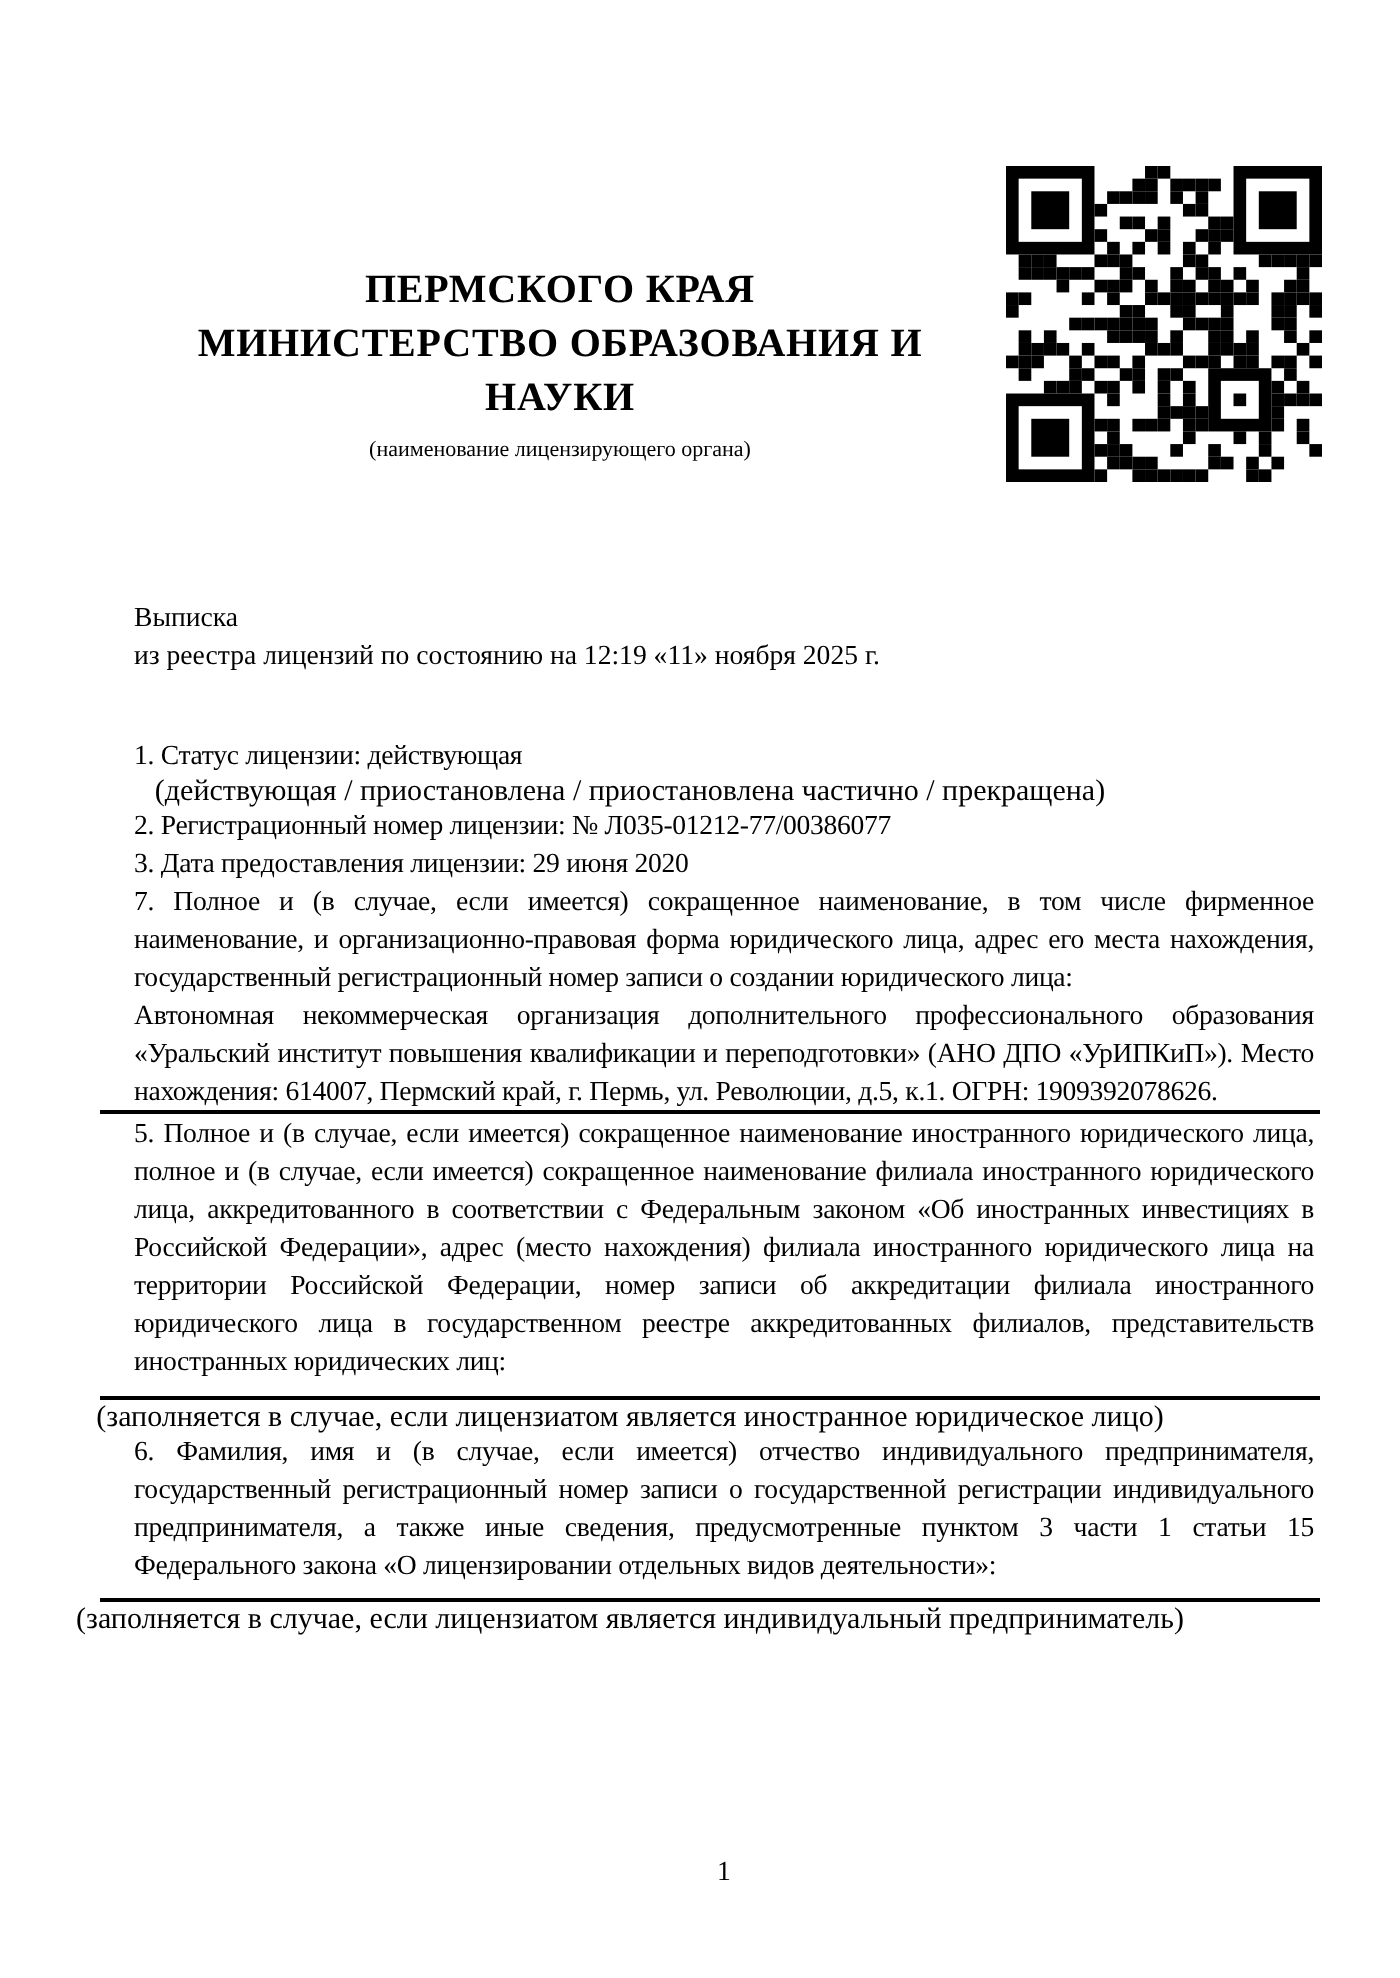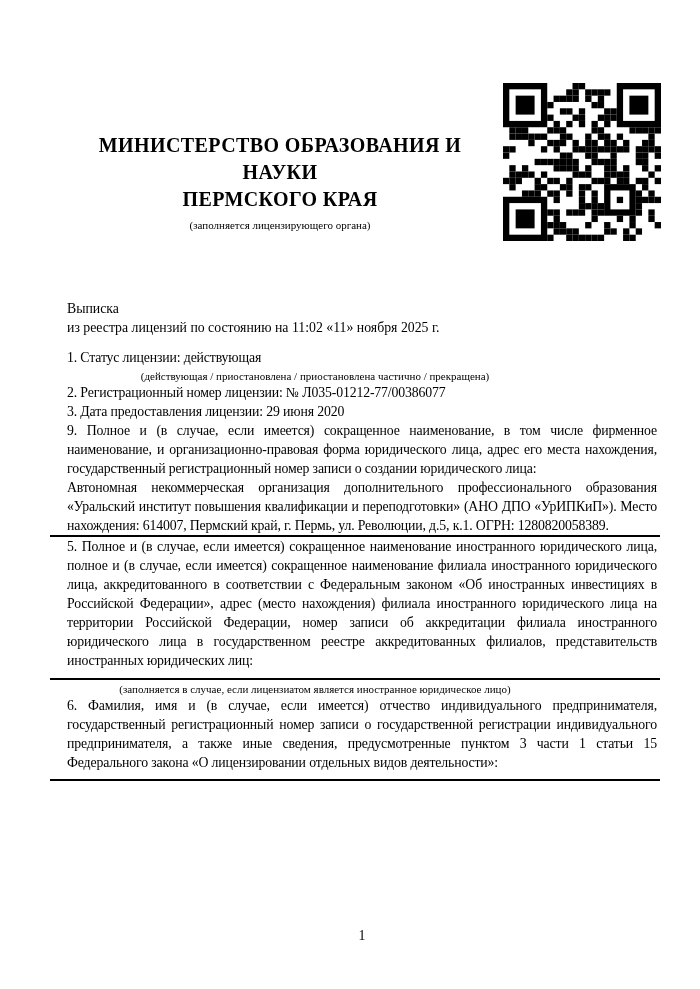--- a/index.html
+++ b/index.html
@@ -18,27 +18,27 @@
   }
   .title-line{
     font-weight:bold;font-size:20px;line-height:27px;letter-spacing:.4px;
   }
   .small-caption{font-size:11px;line-height:14px;margin-top:5px;}
   .subtitle{
     position:absolute;left:67px;top:299px;width:590px;text-align:left;
     font-size:13.8px;line-height:19px;
   }
   .content{
-    position:absolute;left:67px;top:348px;width:590px;
+    position:absolute;left:67px;top:368px;width:590px;
     font-size:13.8px;line-height:19px;letter-spacing:-0.15px;
   }
   .content p{margin:0;}
   .para{text-align:justify;}
   .caption{
-    font-size:11px;line-height:14px;letter-spacing:0;
+    font-size:15px;line-height:14px;letter-spacing:0;
     width:fit-content;margin:2px auto 0;
     position:relative;left:-47px;
     text-align:center;white-space:nowrap;
   }
   .rule{
     border-top:2px solid #000;
     margin-left:-17px;width:calc(100% + 20px);
     height:0;
   }
   .mt22{margin-top:22px;}
@@ -285,47 +285,48 @@
       <rect x="126.40" y="12.64" width="18.96" height="18.96" fill="#000"></rect>
       <rect x="0.00" y="113.76" width="44.24" height="44.24" fill="#000"></rect>
       <rect x="6.32" y="120.08" width="31.60" height="31.60" fill="#fff"></rect>
       <rect x="12.64" y="126.40" width="18.96" height="18.96" fill="#000"></rect>
       <rect x="101.12" y="101.12" width="31.60" height="31.60" fill="#000"></rect>
       <rect x="107.44" y="107.44" width="18.96" height="18.96" fill="#fff"></rect>
       <rect x="113.76" y="113.76" width="6.32" height="6.32" fill="#000"></rect>
     </svg>
 
   <div class="title-block">
+    <div class="title-line">ПЕРМСКОГО КРАЯ</div>
     <div class="title-line">МИНИСТЕРСТВО ОБРАЗОВАНИЯ И НАУКИ</div>
-    <div class="title-line">ПЕРМСКОГО КРАЯ</div>
-    <div class="small-caption">(заполняется лицензирующего органа)</div>
+    <div class="small-caption">(наименование лицензирующего органа)</div>
   </div>
 
   <div class="subtitle">
     <div>Выписка</div>
-    <div>из реестра лицензий по состоянию на 11:02 «11» ноября 2025 г.</div>
+    <div>из реестра лицензий по состоянию на 12:19 «11» ноября 2025 г.</div>
   </div>
 
   <div class="content">
 
     <p>1. Статус лицензии: действующая</p>
     <div class="caption">(действующая / приостановлена / приостановлена частично / прекращена)</div>
 
     <p class="mt22">2. Регистрационный номер лицензии: № Л035-01212-77/00386077</p>
 
     <p class="mt11">3. Дата предоставления лицензии: 29 июня 2020</p>
 
-    <p class="para mt7">9. Полное и (в случае, если имеется) сокращенное наименование, в том числе фирменное наименование, и организационно-правовая форма юридического лица, адрес его места нахождения, государственный регистрационный номер записи о создании юридического лица:</p>
-    <p class="para">Автономная некоммерческая организация дополнительного профессионального образования «Уральский институт повышения квалификации и переподготовки» (АНО ДПО «УрИПКиП»). Место нахождения: 614007, Пермский край, г. Пермь, ул. Революции, д.5, к.1. ОГРН: 1280820058389.</p>
+    <p class="para mt7">7. Полное и (в случае, если имеется) сокращенное наименование, в том числе фирменное наименование, и организационно-правовая форма юридического лица, адрес его места нахождения, государственный регистрационный номер записи о создании юридического лица:</p>
+    <p class="para">Автономная некоммерческая организация дополнительного профессионального образования «Уральский институт повышения квалификации и переподготовки» (АНО ДПО «УрИПКиП»). Место нахождения: 614007, Пермский край, г. Пермь, ул. Революции, д.5, к.1. ОГРН: 1909392078626.</p>
     <div class="rule"></div>
 
     <p class="para mt11">5. Полное и (в случае, если имеется) сокращенное наименование иностранного юридического лица, полное и (в случае, если имеется) сокращенное наименование филиала иностранного юридического лица, аккредитованного в соответствии с Федеральным законом «Об иностранных инвестициях в Российской Федерации», адрес (место нахождения) филиала иностранного юридического лица на территории Российской Федерации, номер записи об аккредитации филиала иностранного юридического лица в государственном реестре аккредитованных филиалов, представительств иностранных юридических лиц:</p>
     <div class="rule rule-gap8"></div>
     <div class="caption">(заполняется в случае, если лицензиатом является иностранное юридическое лицо)</div>
 
     <p class="para mt12">6. Фамилия, имя и (в случае, если имеется) отчество индивидуального предпринимателя, государственный регистрационный номер записи о государственной регистрации индивидуального предпринимателя, а также иные сведения, предусмотренные пунктом 3 части 1 статьи 15 Федерального закона «О лицензировании отдельных видов деятельности»:</p>
     <div class="rule rule-gap7"></div>
+    <div class="caption">(заполняется в случае, если лицензиатом является индивидуальный предприниматель)</div>
 
   </div>
 
   <div class="footer">1</div>
 
 </div>
 
 </body></html>

